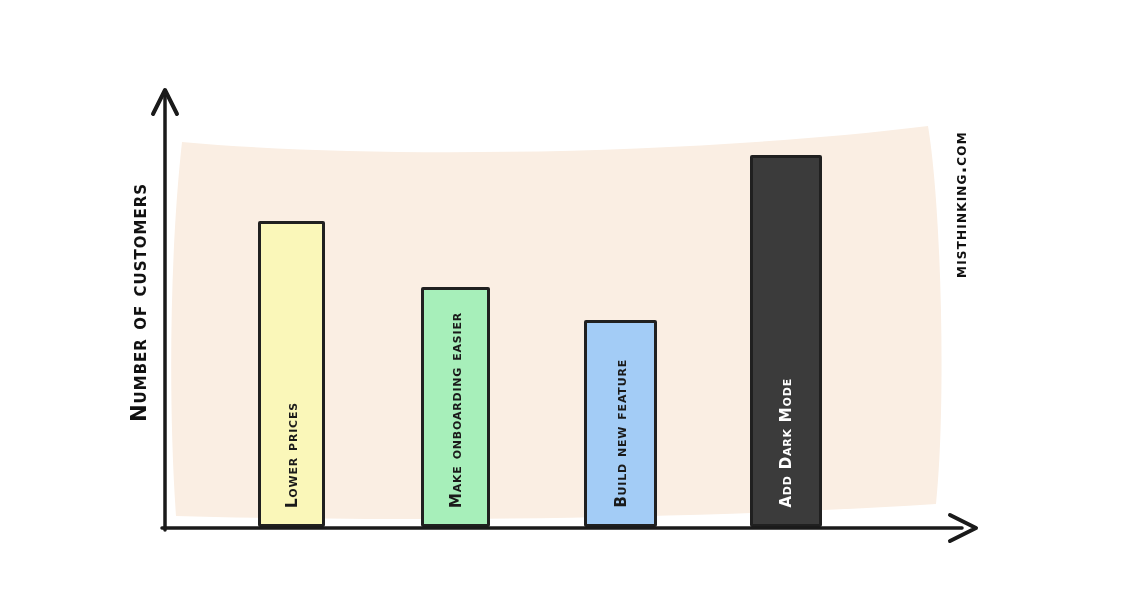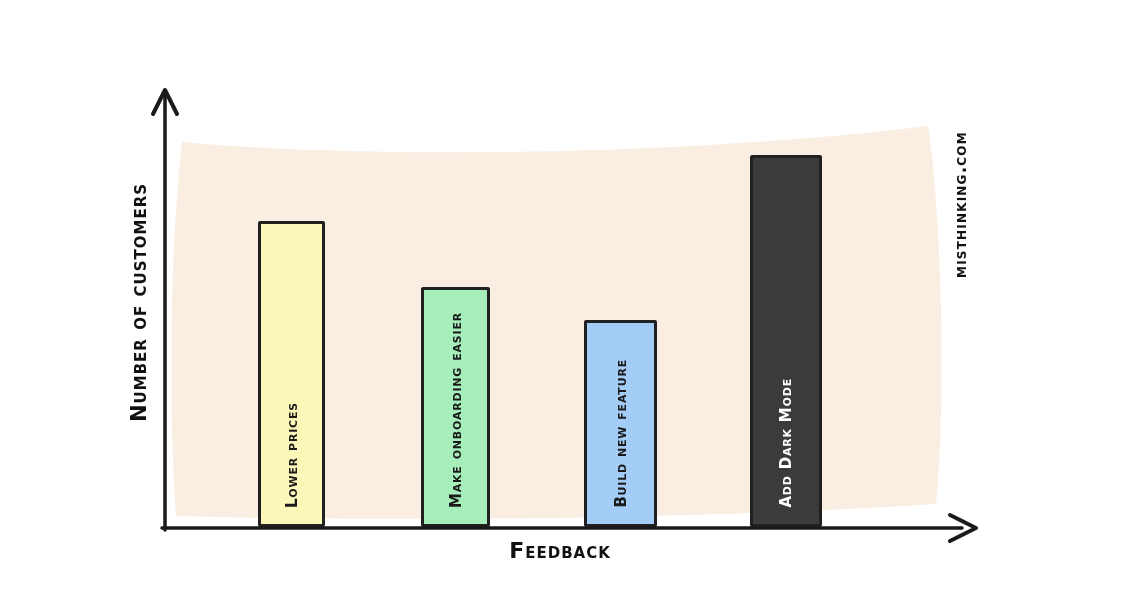--- a/index.html
+++ b/index.html
@@ -119,16 +119,15 @@
     </div>
 
   <svg id="axes-layer" class="layer" viewBox="0 0 1146 610">
     <path d="M 165 530 C 164 400, 166 250, 165 96" stroke="#1a1a1a" stroke-width="3.5" fill="none" stroke-linecap="round"></path>
     <path d="M 153 114 L 165 90 L 177 114" stroke="#1a1a1a" stroke-width="4" fill="none" stroke-linecap="round" stroke-linejoin="round"></path>
     <path d="M 162 528 C 400 527, 750 529, 962 528" stroke="#1a1a1a" stroke-width="3.5" fill="none" stroke-linecap="round"></path>
     <path d="M 950 515 L 976 528 L 950 541" stroke="#1a1a1a" stroke-width="4" fill="none" stroke-linecap="round" stroke-linejoin="round"></path>
   </svg>
 
   <div class="y-axis-label">Number of customers</div>
-  <div class="x-axis-label">Feedback</div>
   <div class="watermark">misthinking.com</div>
 
 </div>
 
 </body></html>

